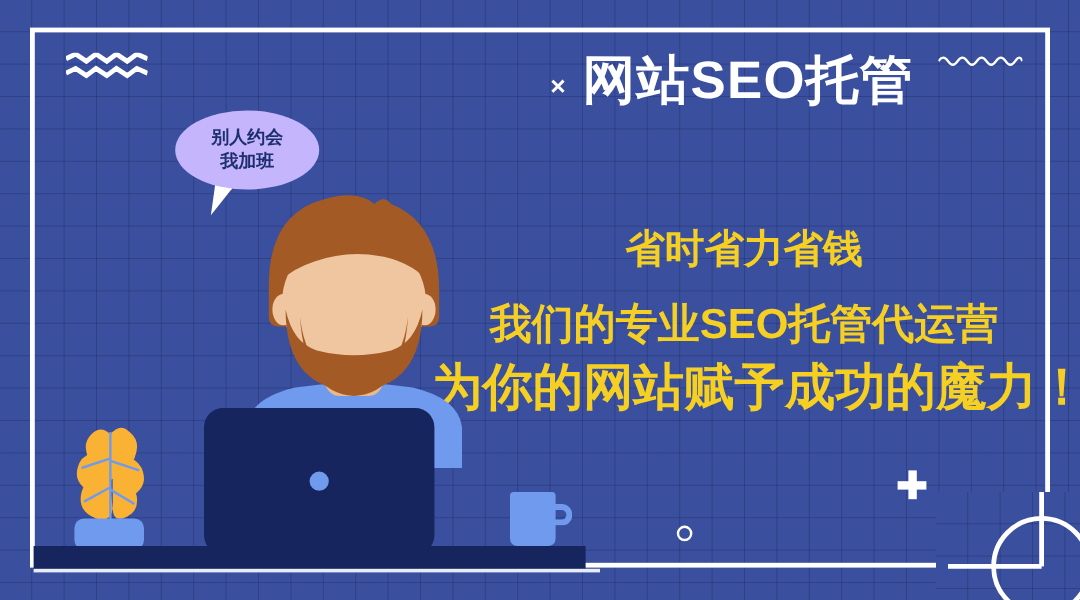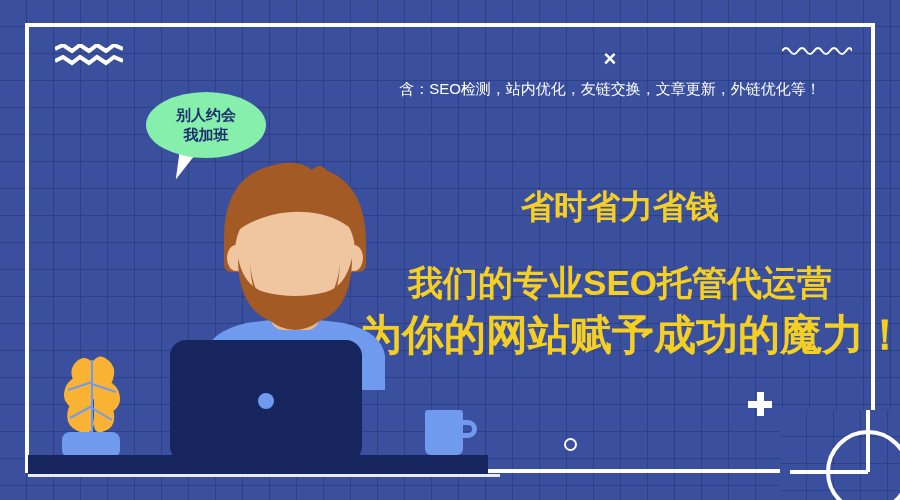--- a/index.html
+++ b/index.html
@@ -157,32 +157,32 @@
     top: 190px;
     width: 520px;
     text-align: center;
     color: #f5d022;
     font-weight: bold;
   }
   .slogan {
     line-height: 1.05;
     white-space: nowrap;
   }
-  .slogan-1 { font-size: 33px; margin-bottom: 40px; }
+  .slogan-1 { font-size: 33px; margin-bottom: 28px; }
   .slogan-2 { font-size: 35px; margin-bottom: 12px; }
   .slogan-3 { font-size: 42px; }
 
   
   .bubble {
     position: absolute;
     left: 146px;
     top: 92px;
     width: 120px;
     height: 66px;
-    background: #86efac;
+    background: #c4b5fd;
     border-radius: 50% / 50%;
     display: flex;
     flex-direction: column;
     align-items: center;
     justify-content: center;
     color: #1d2f6e;
     font-size: 15px;
     font-weight: bold;
     line-height: 1.32;
   }
@@ -293,22 +293,22 @@
   <svg class="waves-right" viewBox="0 0 70 12">
     <path d="M0 7 Q4 1 8 7 T16 7 T24 7 T32 7 T40 7 T48 7 T56 7 T64 7 T70 7" fill="none" stroke="#ffffff" stroke-width="2"></path>
   </svg>
 
   <div class="mini-circle"></div>
   <div class="plus-mark"></div>
 
   <div class="headline">
     <div class="headline-row">
       <span class="title-x">×</span>
+      <span class="title-main">网站SEO托管</span>
     </div>
-    <div class="subtitle">含：SEO检测，站内优化，友链交换，文章更新，外链优化等！</div>
   </div>
 
   <div class="slogans">
     <div class="slogan slogan-1">省时省力省钱</div>
     <div class="slogan slogan-2">我们的专业SEO托管代运营</div>
     <div class="slogan slogan-3">为你的网站赋予成功的魔力！</div>
   </div>
 
   <div class="bubble-tail"></div>
   <div class="bubble">

